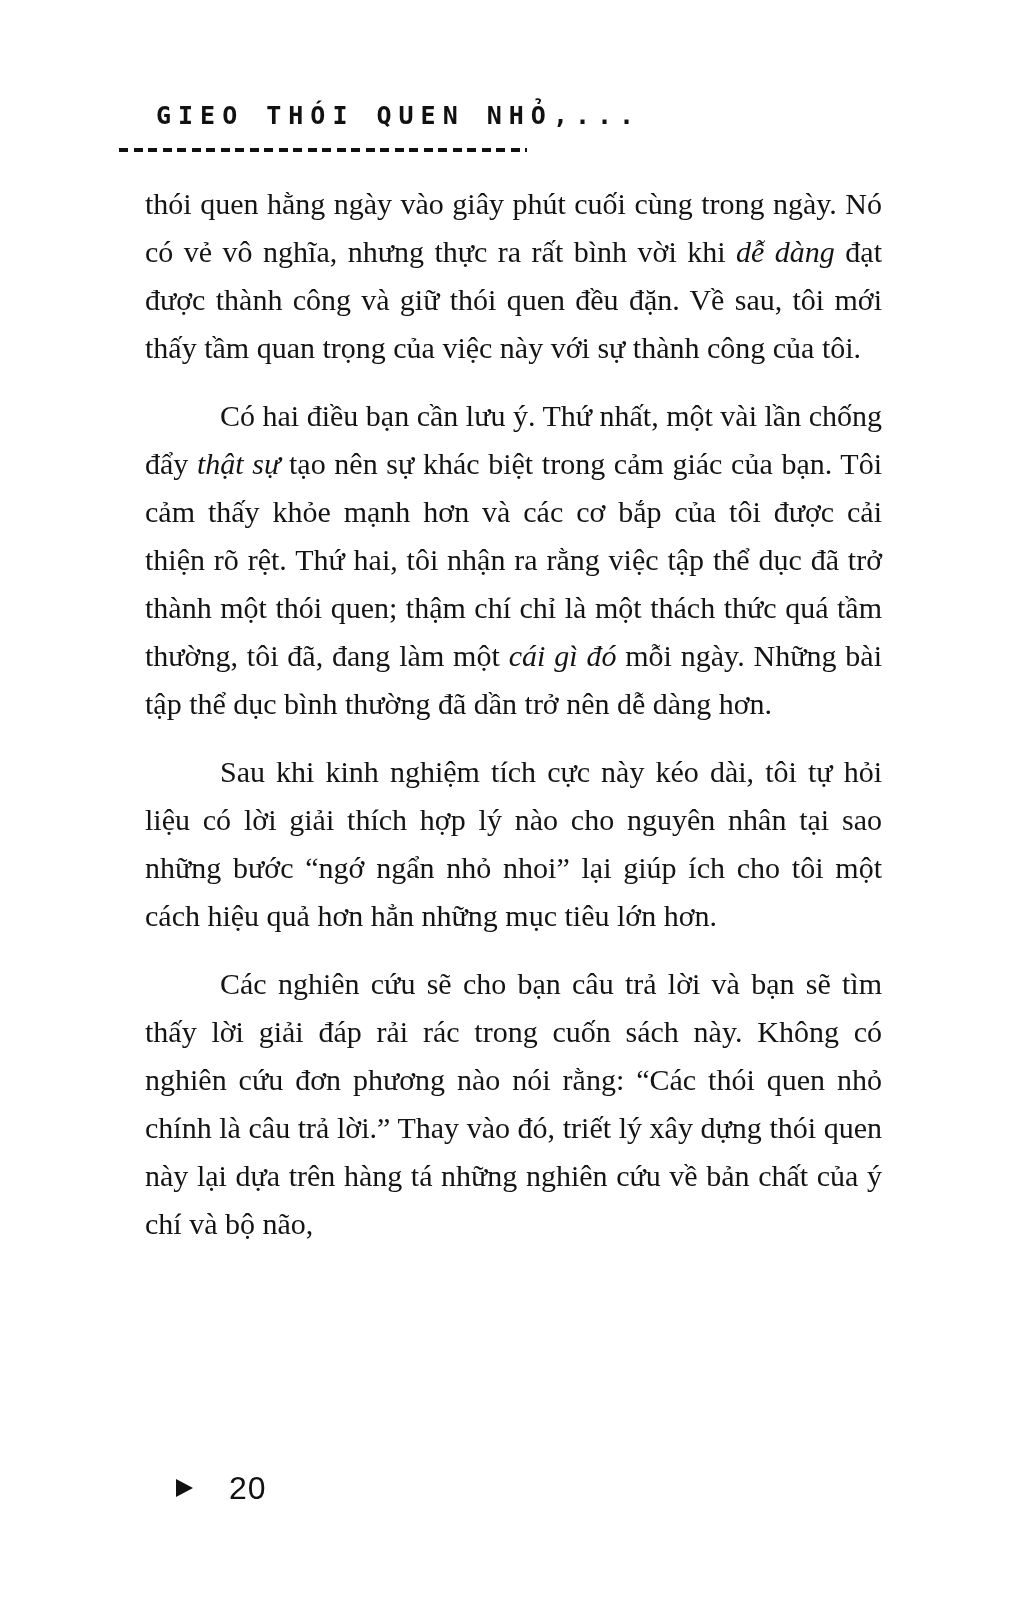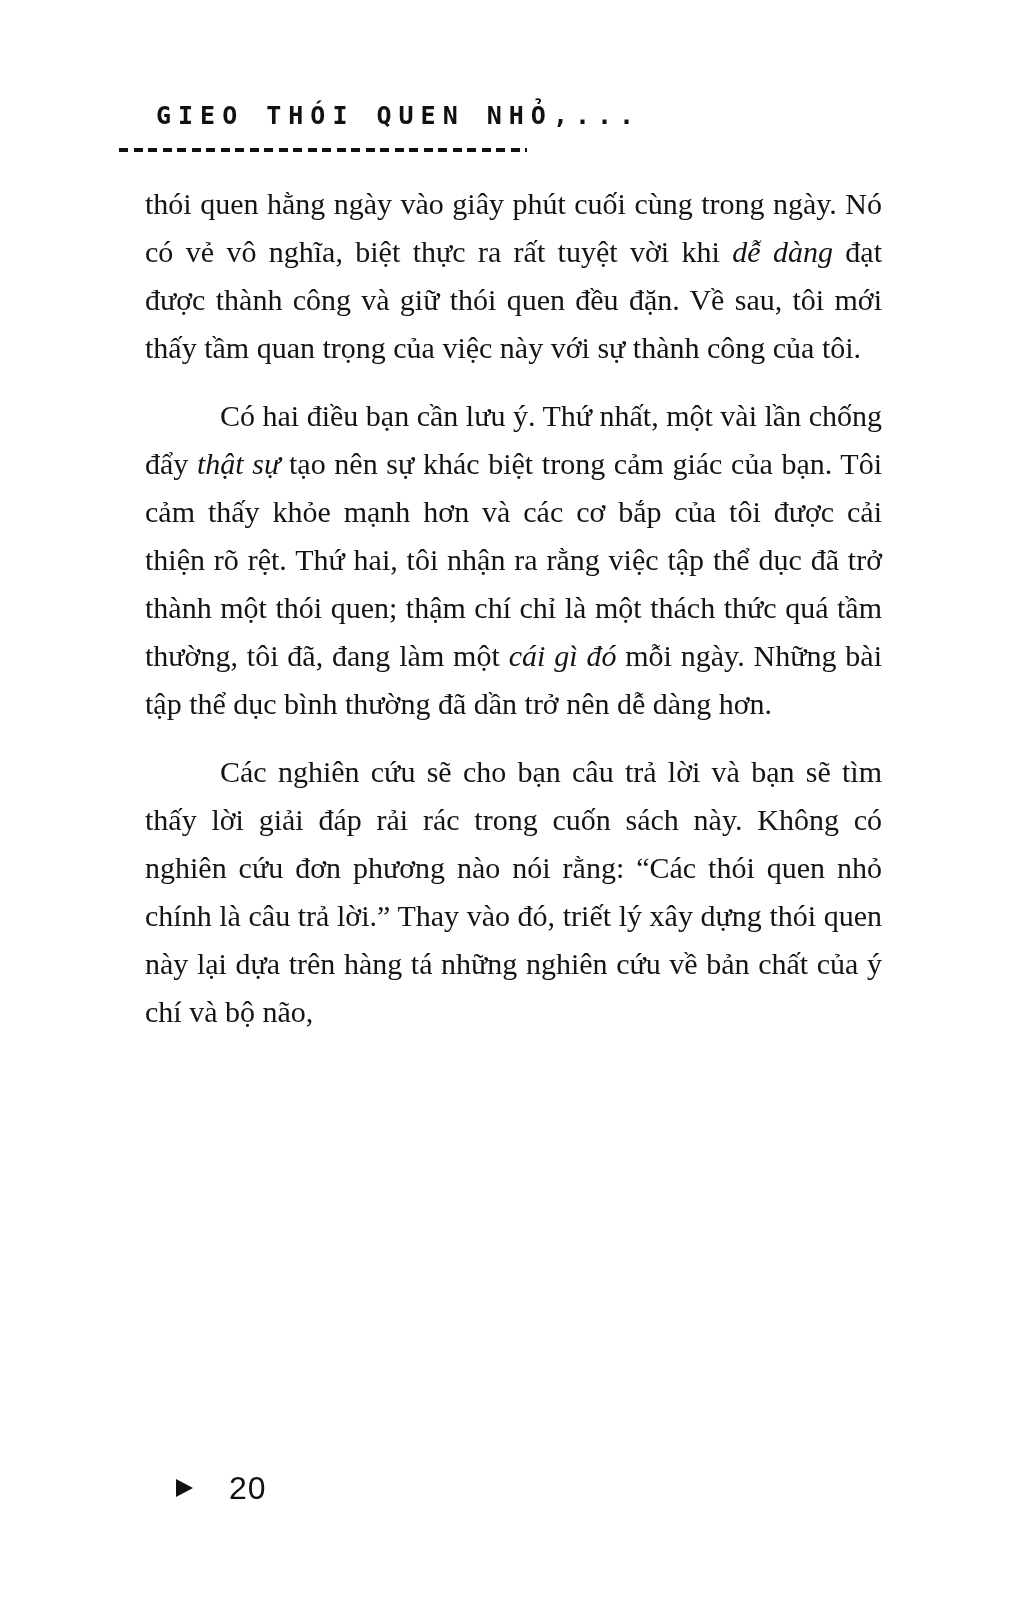--- a/index.html
+++ b/index.html
@@ -82,24 +82,25 @@
 <body>
 
 <div class="page">
 
   <div class="running-head">GIEO THÓI QUEN NHỎ,...</div>
 
   <div class="dashed-rule"></div>
 
   <div class="content">
 
-    <p><span>thói quen hằng ngày vào giây phút cuối cùng trong ngày. Nó có vẻ vô nghĩa, biệt thực ra rất tuyệt vời khi </span><em>dễ dàng</em><span> đạt được thành công và giữ thói quen đều đặn. Về sau, tôi mới thấy tầm quan trọng của việc này với sự thành công của tôi.</span></p>
+    <p><span>thói quen hằng ngày vào giây phút cuối cùng trong ngày. Nó có vẻ vô nghĩa, nhưng thực ra rất bình vời khi </span><em>dễ dàng</em><span> đạt được thành công và giữ thói quen đều đặn. Về sau, tôi mới thấy tầm quan trọng của việc này với sự thành công của tôi.</span></p>
 
     <p class="indent"><span>Có hai điều bạn cần lưu ý. Thứ nhất, một vài lần chống đẩy </span><em>thật sự</em><span> tạo nên sự khác biệt trong cảm giác của bạn. Tôi cảm thấy khỏe mạnh hơn và các cơ bắp của tôi được cải thiện rõ rệt. Thứ hai, tôi nhận ra rằng việc tập thể dục đã trở thành một thói quen; thậm chí chỉ là một thách thức quá tầm thường, tôi đã, đang làm một </span><em>cái gì đó</em><span> mỗi ngày. Những bài tập thể dục bình thường đã dần trở nên dễ dàng hơn.</span></p>
 
+    <p class="indent"><span>Sau khi kinh nghiệm tích cực này kéo dài, tôi tự hỏi liệu có lời giải thích hợp lý nào cho nguyên nhân tại sao những bước “ngớ ngẩn nhỏ nhoi” lại giúp ích cho tôi một cách hiệu quả hơn hẳn những mục tiêu lớn hơn.</span></p>
 
     <p class="indent"><span>Các nghiên cứu sẽ cho bạn câu trả lời và bạn sẽ tìm thấy lời giải đáp rải rác trong cuốn sách này. Không có nghiên cứu đơn phương nào nói rằng: “Các thói quen nhỏ chính là câu trả lời.” Thay vào đó, triết lý xây dựng thói quen này lại dựa trên hàng tá những nghiên cứu về bản chất của ý chí và bộ não,</span></p>
 
   </div>
 
   <div class="footer">
     <span class="marker-triangle"></span>
     <span class="page-number">20</span>
   </div>
 

